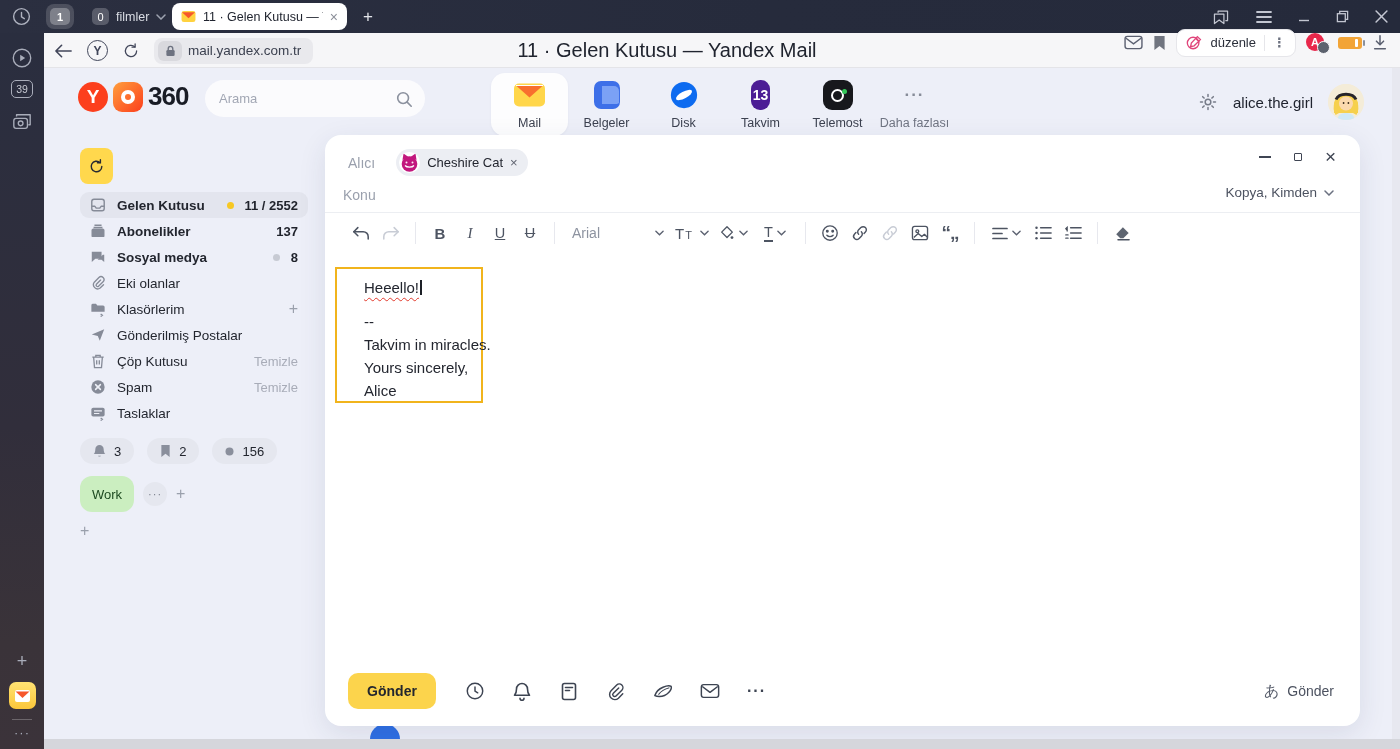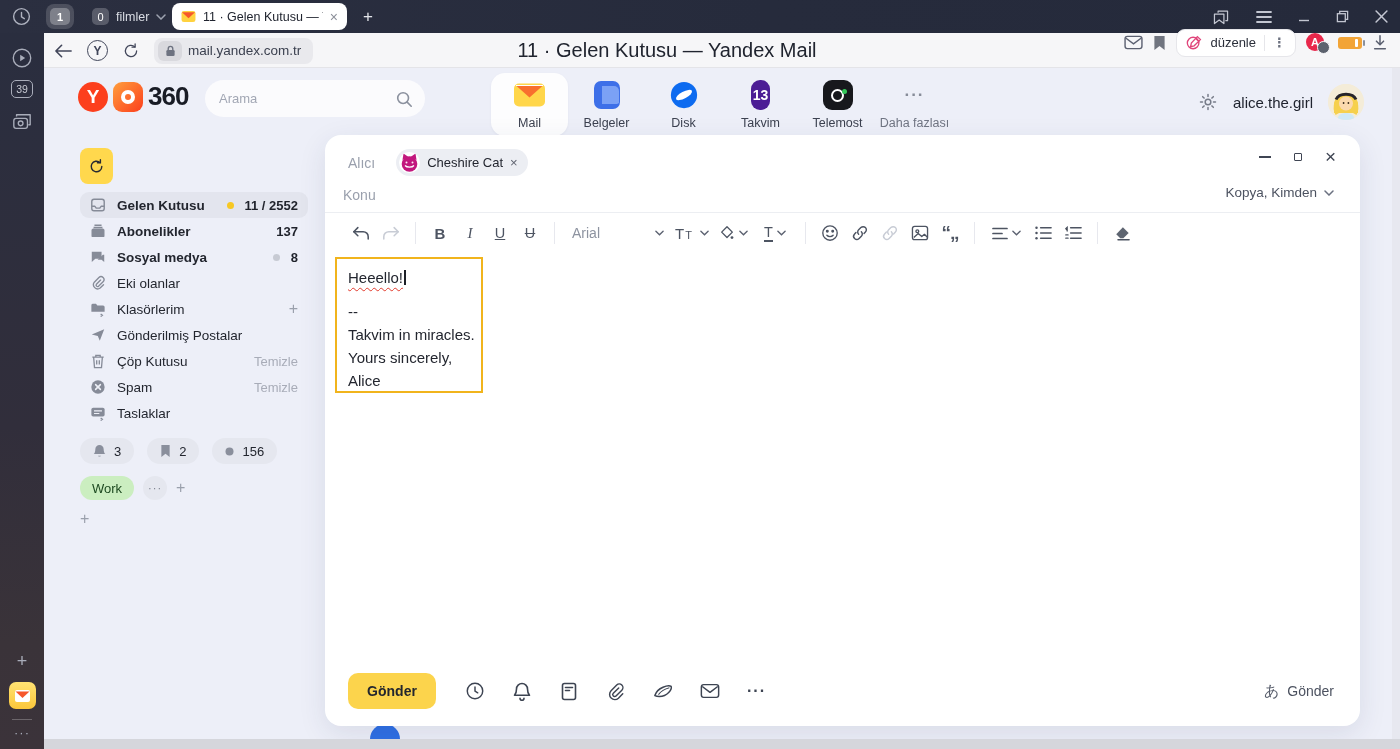--- a/index.html
+++ b/index.html
@@ -96,21 +96,21 @@
   .fcount { font-weight:bold; color:#1f222b; font-size:13px; }
   .faction { color:#a8acb8; font-size:13px; }
   .fplus { color:#9aa0ac; font-size:16px; }
   .dot { width:7px; height:7px; border-radius:50%; }
   .dot.yellow { background:#f7c823; }
   .dot.grey { background:#c7cad3; }
   .counters { margin-top:12px; display:flex; gap:13px; }
   .cpill { height:26px; border-radius:13px; background:#e5e7ef; display:flex; align-items:center; gap:8px; padding:0 13px; font-size:13px; color:#23262f; }
   .cpill .ci { color:#8a8f9c; }
   .labels-row { margin-top:12px; display:flex; align-items:center; gap:9px; }
-  .work { height:24px; border-radius:12px; background:#cbeec0; color:#1d4a20; font-size:13px; display:flex; align-items:center; padding:0 12px; }
+  .work { height:36px; border-radius:12px; background:#cbeec0; color:#1d4a20; font-size:13px; display:flex; align-items:center; padding:0 12px; }
   .dots-circle { width:24px; height:24px; border-radius:50%; background:#e5e7ef; color:#7d818e; font-size:11px; display:flex; align-items:center; justify-content:center; letter-spacing:1px; }
   .plus-grey { color:#9aa0ac; font-size:16px; }
   .account-row { margin-top:10px; display:flex; align-items:center; gap:9px; }
   .acc-pill { height:24px; border-radius:12px; background:#e5e7ef; display:flex; align-items:center; gap:7px; padding:0 10px 0 6px; font-size:13px; color:#33374a; }
 
   
   .card { position:absolute; left:281px; top:67px; width:1035px; height:591px; background:#fff; border-radius:16px; box-shadow:0 8px 28px rgba(40,50,90,.10); z-index:2; }
   .card-controls { position:absolute; right:24px; top:12px; display:flex; align-items:center; gap:23px; color:#3f4553; }
   .ctl-min { width:12px; height:2px; background:#3f4553; }
   .ctl-max { width:8px; height:8px; border:1.5px solid #3f4553; border-radius:1px; }
@@ -135,21 +135,21 @@
   .glyph-i { font-style:italic; font-family:"Liberation Serif",serif; font-size:15px; }
   .glyph-u { font-size:14.5px; text-decoration:underline; }
   .glyph-s { font-size:14.5px; text-decoration:line-through; }
   .font-select { width:104px; display:flex; align-items:center; justify-content:space-between; font-size:14px; color:#8d93a0; padding:0 4px 0 8px; }
   .tt { display:flex; align-items:baseline; gap:1px; margin:0 4px; }
   .tt .t1 { font-size:15px; } .tt .t2 { font-size:11px; }
   .drop { display:flex; align-items:center; gap:4px; }
   .tcolor { font-size:14.5px; border-bottom:2px solid #4d5462; line-height:1.15; }
   .quote-glyph { font-size:19px; font-weight:bold; letter-spacing:-1px; }
 
-  .ybox { position:absolute; left:10px; top:122px; width:148px; height:136px; border:2px solid #f1b41c; padding:7px 11px; }
+  .ybox { position:absolute; left:10px; top:132px; width:148px; height:136px; border:2px solid #f1b41c; padding:7px 27px; }
   .bline { font-size:15px; line-height:23px; color:#23262f; white-space:nowrap; }
   .bgap { height:11px; }
   .misspell { text-decoration:underline wavy #e23b2e 1px; text-underline-offset:3.5px; }
   .caret { display:inline-block; width:1.5px; height:15px; background:#1d2027; vertical-align:-2px; margin-left:1px; }
 
   .send-row { position:absolute; left:23px; right:26px; bottom:17px; height:36px; display:flex; align-items:center; }
   .btn-send { width:88px; height:36px; background:#fcd44c; border-radius:10px; display:flex; align-items:center; justify-content:center; font-size:14px; font-weight:bold; color:#23262e; }
   .send-ics { display:flex; align-items:center; gap:27px; margin-left:29px; color:#3d4452; }
   .si { width:20px; display:flex; justify-content:center; }
   .more-dots { font-size:16px; font-weight:bold; color:#3d4452; letter-spacing:1px; }

